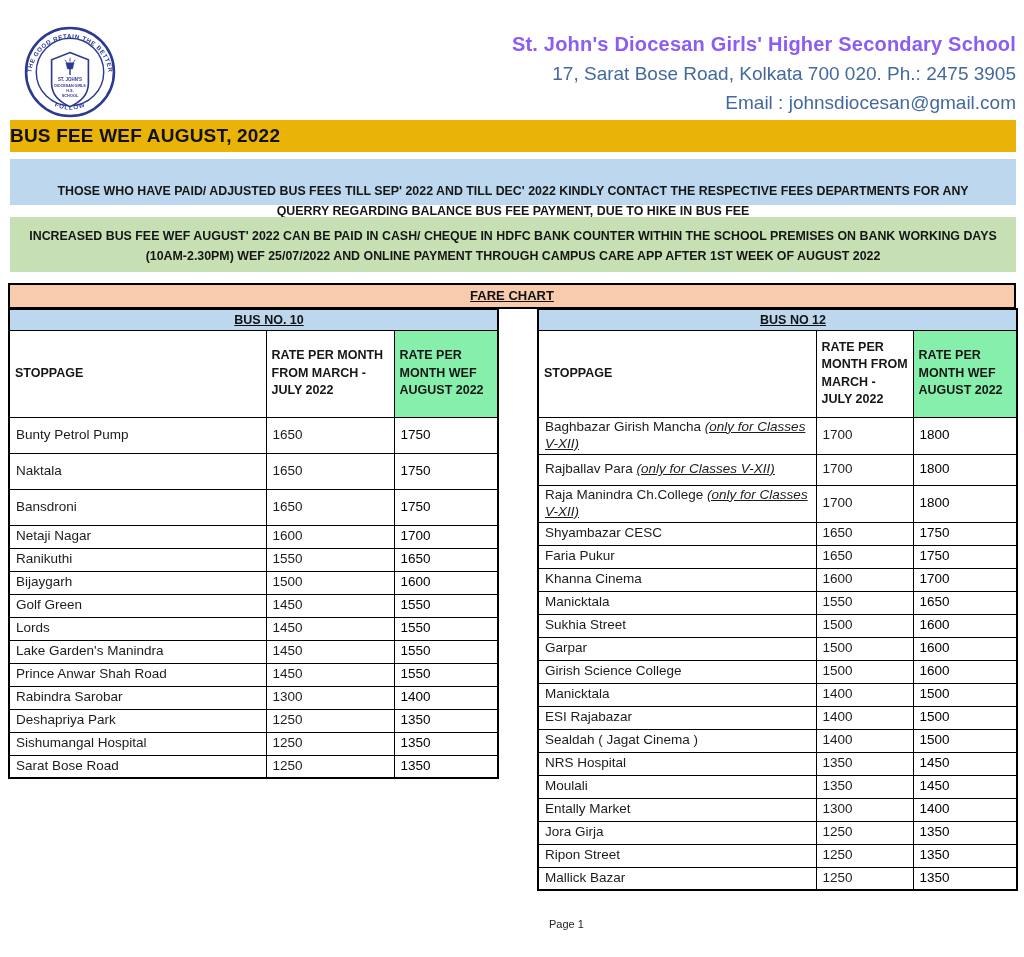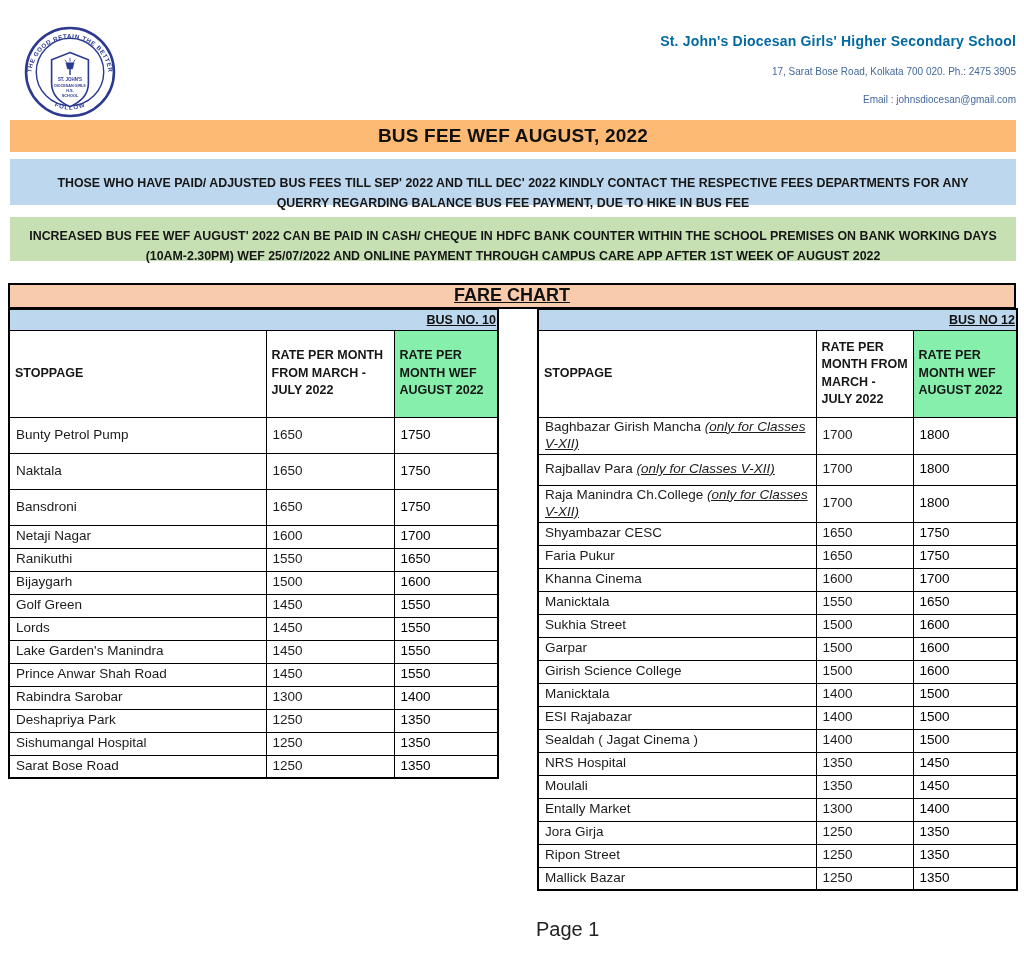--- a/index.html
+++ b/index.html
@@ -3,52 +3,52 @@
 <meta charset="utf-8">
 <style>
   html,body { margin:0; padding:0; background:#ffffff; }
   .page {
     position:relative; width:1024px; height:957px; background:#ffffff;
     font-family:"Liberation Sans", sans-serif; overflow:hidden;
   }
   
   .logo { position:absolute; left:24px; top:26px; width:92px; height:92px; }
   .school-info { position:absolute; right:8px; top:33px; text-align:right; }
-  .school-name { font-size:14px; font-weight:bold; color:#0369a1; letter-spacing:.2px;margin-left:42px; }
-  .school-line { font-size:10px; color:#44699D; margin-top:17px; }
+  .school-name { font-size:20px; font-weight:bold; color:#8b5cf6; letter-spacing:.2px;margin-left:42px; }
+  .school-line { font-size:19px; color:#44699D; margin-top:7px; }
   
   .title-banner {
     position:absolute; left:10px; right:8px; top:120px; height:32px;
-    background:#fdba74; text-align:center; line-height:32px;
+    background:#eab308; line-height:32px;
     font-size:19px; font-weight:bold; color:#111; letter-spacing:.2px;
   }
   .notice {
     position:absolute; left:10px; right:8px; text-align:center;
     font-weight:bold; color:#161616; font-size:12.4px; line-height:1.62;
     box-sizing:border-box;
   }
-  .notice-blue { top:159px; height:46px; background:#BDD7EE; padding:14px 34px; }
-  .notice-green { top:217px; height:44px; background:#C6E0B4; padding:9px 18px; }
+  .notice-blue { top:159px; height:46px; background:#BDD7EE; padding:22px 34px; }
+  .notice-green { top:217px; height:55px; background:#C6E0B4; padding:9px 18px; }
   .fare-banner {
     position:absolute; left:8px; right:8px; top:283px; height:26px;
     background:#F8CBAD; border:2px solid #000; box-sizing:border-box;
-    text-align:center; font-size:18px; font-weight:bold; line-height:21px;
+    text-align:center; font-size:13px; font-weight:bold; line-height:21px;
     color:#111;
   }
   .fare-banner span { text-decoration:underline; }
   
   table.fare {
     position:absolute; top:308px; border-collapse:collapse;
     border:2px solid #000; table-layout:fixed;
   }
   table.bus10 { left:8px;  width:489px; }
   table.bus12 { left:537px; width:479px;border-radius:28px; }
   table.fare th, table.fare td { border:1px solid #000; box-sizing:border-box; }
   .bus-title-cell {
-    background:#BDD7EE; height:21px; text-align:right;
+    background:#BDD7EE; height:21px; text-align:center;
     font-size:12.5px; font-weight:bold; color:#111;padding-left:32px;
   }
   .bus-title-cell span { text-decoration:underline; }
   tr.col-head th {
     height:87px; background:#fff; font-size:12.5px; font-weight:bold;
     color:#161616; text-align:left; vertical-align:middle;
     padding:2px 4px 2px 5px; line-height:1.4;
   }
   tr.col-head th.wef { background:#86efac; }
   table.fare tbody td {
@@ -56,21 +56,21 @@
     vertical-align:middle; line-height:1.25; background:#fff;
   }
   table.fare tbody td.new-rate { font-weight:normal; color:#000; }
   .bus10 tbody tr { height:23px; }
   .bus10 tbody tr:nth-child(-n+3) { height:36px; }
   .bus12 tbody tr { height:23px; }
   .bus12 tbody tr:nth-child(1), .bus12 tbody tr:nth-child(3) { height:37px; }
   .bus12 tbody tr:nth-child(2) { height:31px;padding-left:26px; }
   .note { font-style:italic; text-decoration:underline; }
   
-  .page-footer { position:absolute; left:536px; top:918px; font-size:20px; color:#222; }
+  .page-footer { position:absolute; left:549px; top:918px; font-size:11px; color:#222; }
 </style>
 </head>
 <body>
 
 <div class="page">
 
   <svg class="logo" viewBox="0 0 90 90">
     <defs>
       <path id="arcTop" d="M 7,50 A 38,38 0 1 1 83,50"></path>
       <path id="arcBottom" d="M 12,56 A 34,34 0 0 0 78,56"></path>

